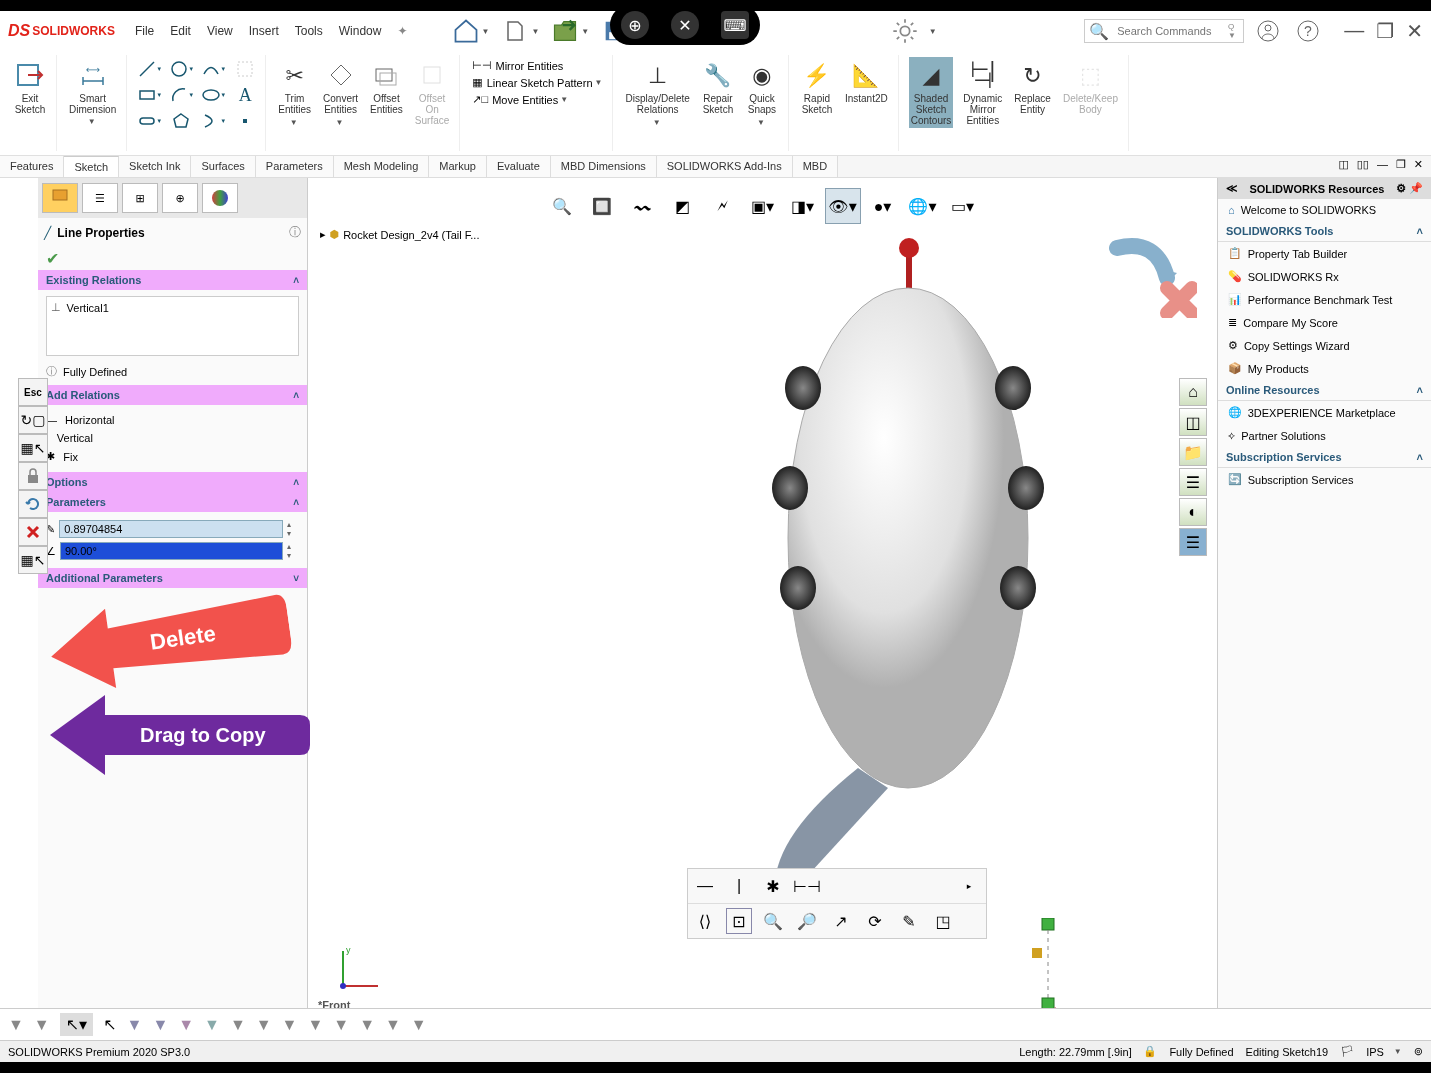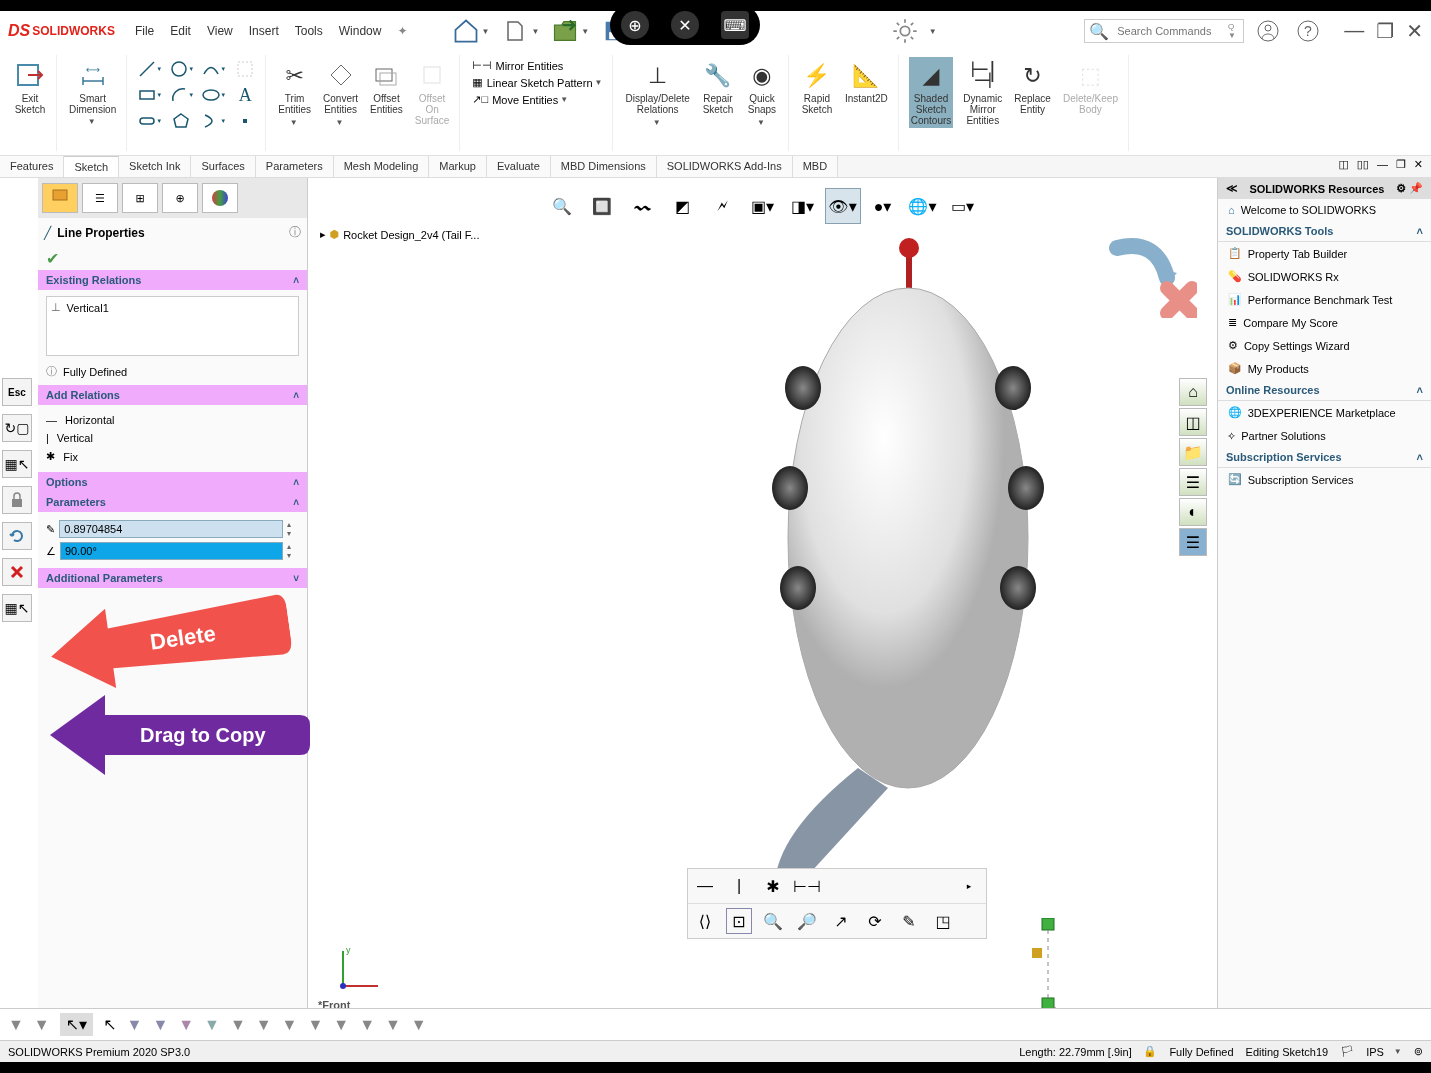--- a/index.html
+++ b/index.html
@@ -37,34 +37,34 @@
 .prop-tab-btn { width: 36px; height: 30px; background: #fff; border: 1px solid #bbb; display: flex; align-items: center; justify-content: center; cursor: pointer; }
 .prop-tab-btn.active { background: #ffd060; }
 .prop-header { padding: 6px; display: flex; align-items: center; gap: 6px; font-size: 12px; }
 .section-header { background: #f0abfc; padding: 4px 8px; font-weight: bold; color: #2a5a7a; display: flex; justify-content: space-between; align-items: center; }
 .section-body { padding: 6px 8px; }
 .rel-list { border: 1px solid #ccc; background: #fff; height: 60px; padding: 4px; font-size: 11px; }
 .rel-item { display: flex; align-items: center; gap: 6px; }
 .add-rel-item { display: flex; align-items: center; gap: 8px; padding: 3px 0; cursor: pointer; }
 .checkbox-row { display: flex; align-items: center; gap: 4px; padding: 2px 0; font-size: 11px; }
 .param-row { display: flex; align-items: center; gap: 4px; padding: 2px 0; }
-.param-input { flex: 1; border: 1px solid #8ab; background: #0ea5e9; padding: 2px 4px; font-size: 11px; }
+.param-input { flex: 1; border: 1px solid #8ab; background: #1d4ed8; padding: 2px 4px; font-size: 11px; }
 .param-input.selected { background: #cce0f0; }
 .spinner { width: 12px; font-size: 8px; display: flex; flex-direction: column; color: #666; }
 .viewport { flex: 1; background: #fff; position: relative; overflow: hidden; }
 .heads-up { position: absolute; top: 10px; left: 50%; transform: translateX(-50%); display: flex; gap: 4px; z-index: 5; }
 .hu-btn { width: 36px; height: 36px; display: flex; align-items: center; justify-content: center; cursor: pointer; border: 1px solid transparent; }
 .breadcrumb { position: absolute; top: 50px; left: 12px; font-size: 11px; display: flex; align-items: center; gap: 4px; }
 .right-panel { width: 214px; background: #fafafa; border-left: 1px solid #ccc; font-size: 11px; overflow: hidden; }
 .rp-header { background: #ddd; padding: 4px 8px; font-weight: bold; display: flex; align-items: center; justify-content: space-between; }
 .rp-item { display: flex; align-items: center; gap: 6px; padding: 5px 10px; cursor: pointer; }
 .rp-section { padding: 4px 8px; font-weight: bold; color: #2a5a7a; display: flex; justify-content: space-between; border-bottom: 1px solid #ddd; }
 .status-bar { position: absolute; bottom: 11px; left: 0; right: 0; height: 22px; background: #f0f0f0; border-top: 1px solid #ccc; display: flex; align-items: center; font-size: 11px; padding: 0 8px; gap: 12px; }
 .bottom-toolbar { position: absolute; bottom: 33px; left: 0; right: 0; height: 32px; background: #fff; border-top: 1px solid #ccc; display: flex; align-items: center; padding: 0 8px; gap: 10px; }
-.left-toolbar { position: absolute; left: 2px; top: 230px; width: 34px; display: flex; flex-direction: column; gap: 8px; z-index: 20; }
+.left-toolbar { position: absolute; left: 18px; top: 230px; width: 34px; display: flex; flex-direction: column; z-index: 20; }
 .lt-btn { width: 30px; height: 28px; border: 1px solid #bbb; background: #f4f4f4; display: flex; align-items: center; justify-content: center; cursor: pointer; font-size: 14px; }
 .vp-right-toolbar { position: absolute; right: 222px; top: 200px; width: 30px; display: flex; flex-direction: column; gap: 2px; }
 .vr-btn { width: 28px; height: 28px; border: 1px solid #bbb; background: linear-gradient(#fff, #d0e0c0); display: flex; align-items: center; justify-content: center; cursor: pointer; }
 .model-name { position: absolute; bottom: 70px; left: 310px; font-size: 11px; font-weight: bold; color: #555; }
 .triad { position: absolute; bottom: 80px; left: 310px; width: 50px; height: 50px; }
 .arrow-callout { position: absolute; font-weight: bold; color: #fff; font-size: 18px; display: flex; align-items: center; z-index: 30; }
 .arrow-red { left: 50px; top: 600px; width: 240px; height: 80px; transform: rotate(-8deg); }
 .arrow-purple { left: 50px; top: 700px; width: 260px; height: 70px; }
 .context-toolbar { position: absolute; right: 230px; top: 690px; width: 300px; background: #f8f8f8; border: 1px solid #ccc; display: flex; flex-direction: column; z-index: 10; }
 .ct-row { display: flex; padding: 4px; gap: 8px; }

